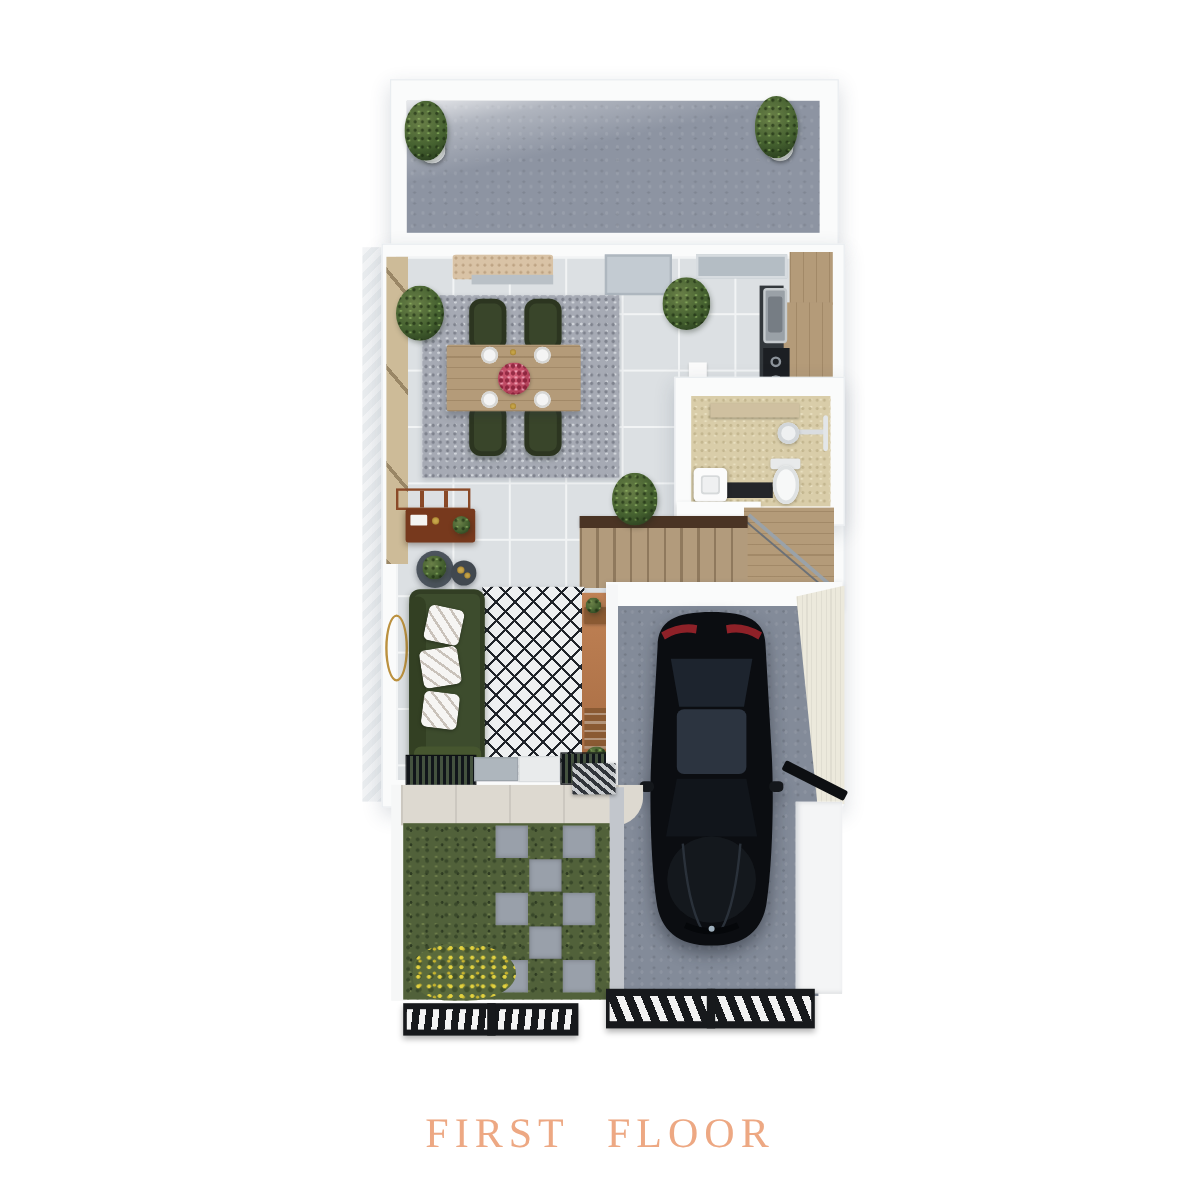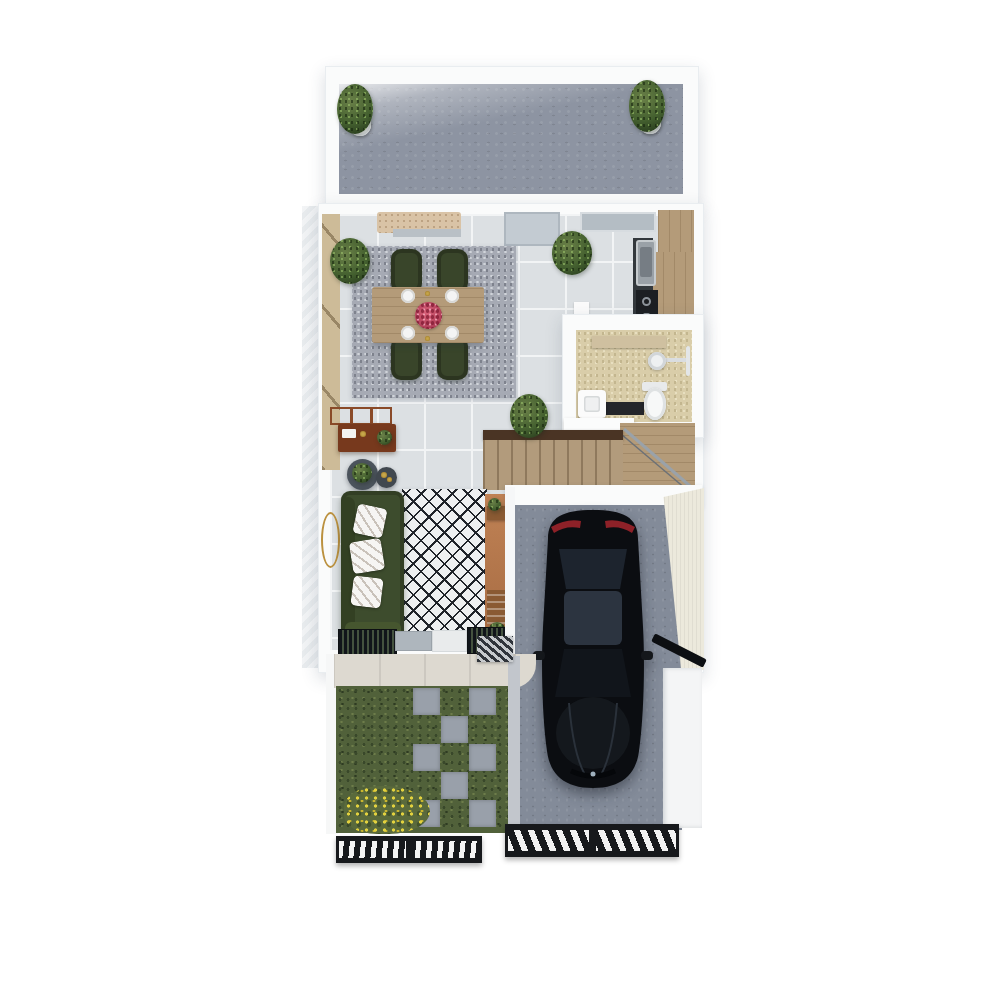--- a/index.html
+++ b/index.html
@@ -243,14 +243,15 @@
     <div class="abs" style="left:3px;top:5px;right:3px;bottom:5px;
                 background:repeating-linear-gradient(96deg,#f4f4f4 0 5px,#17191c 5px 11px);"></div>
     <div class="abs" style="left:70px;top:0;width:7px;height:27px;background:#17191c;"></div>
   </div>
   <div class="abs fence-frame" style="left:505px;top:824px;width:174px;height:33px;">
     <div class="abs" style="left:3px;top:6px;right:3px;bottom:6px;
                 background:repeating-linear-gradient(68deg,#f2f2f2 0 6px,#17191c 6px 13px);"></div>
     <div class="abs" style="left:84px;top:0;width:7px;height:33px;background:#17191c;"></div>
   </div>
 
+  <div class="abs title-text" style="left:0;top:925px;width:1000px;">FIRST FLOOR</div>
 
 </div>
 
 </body></html>

